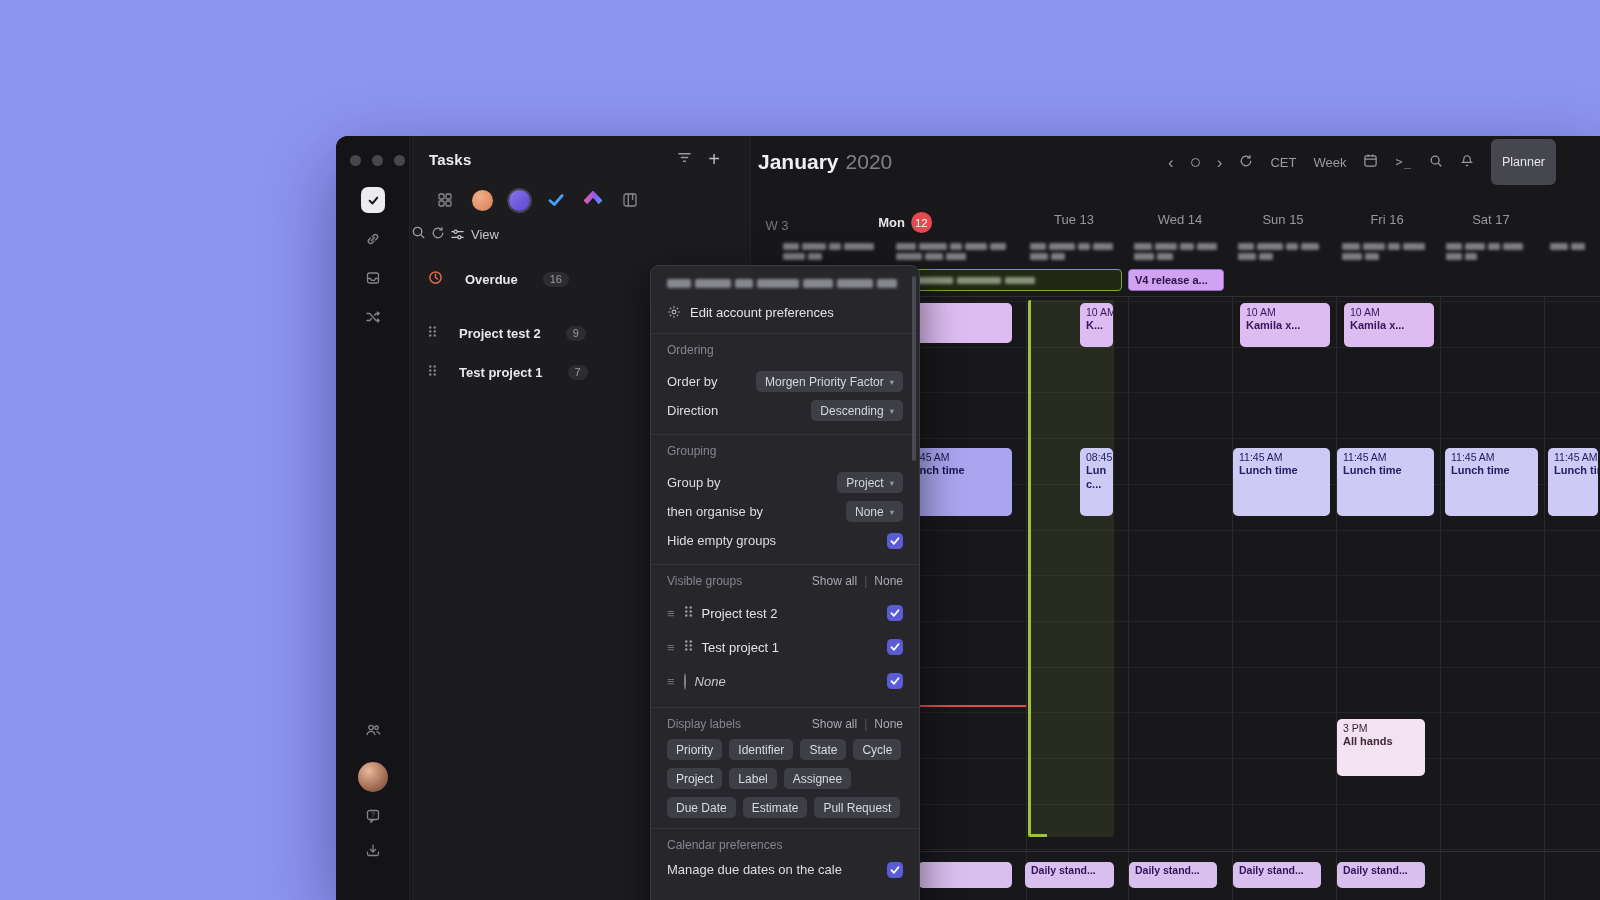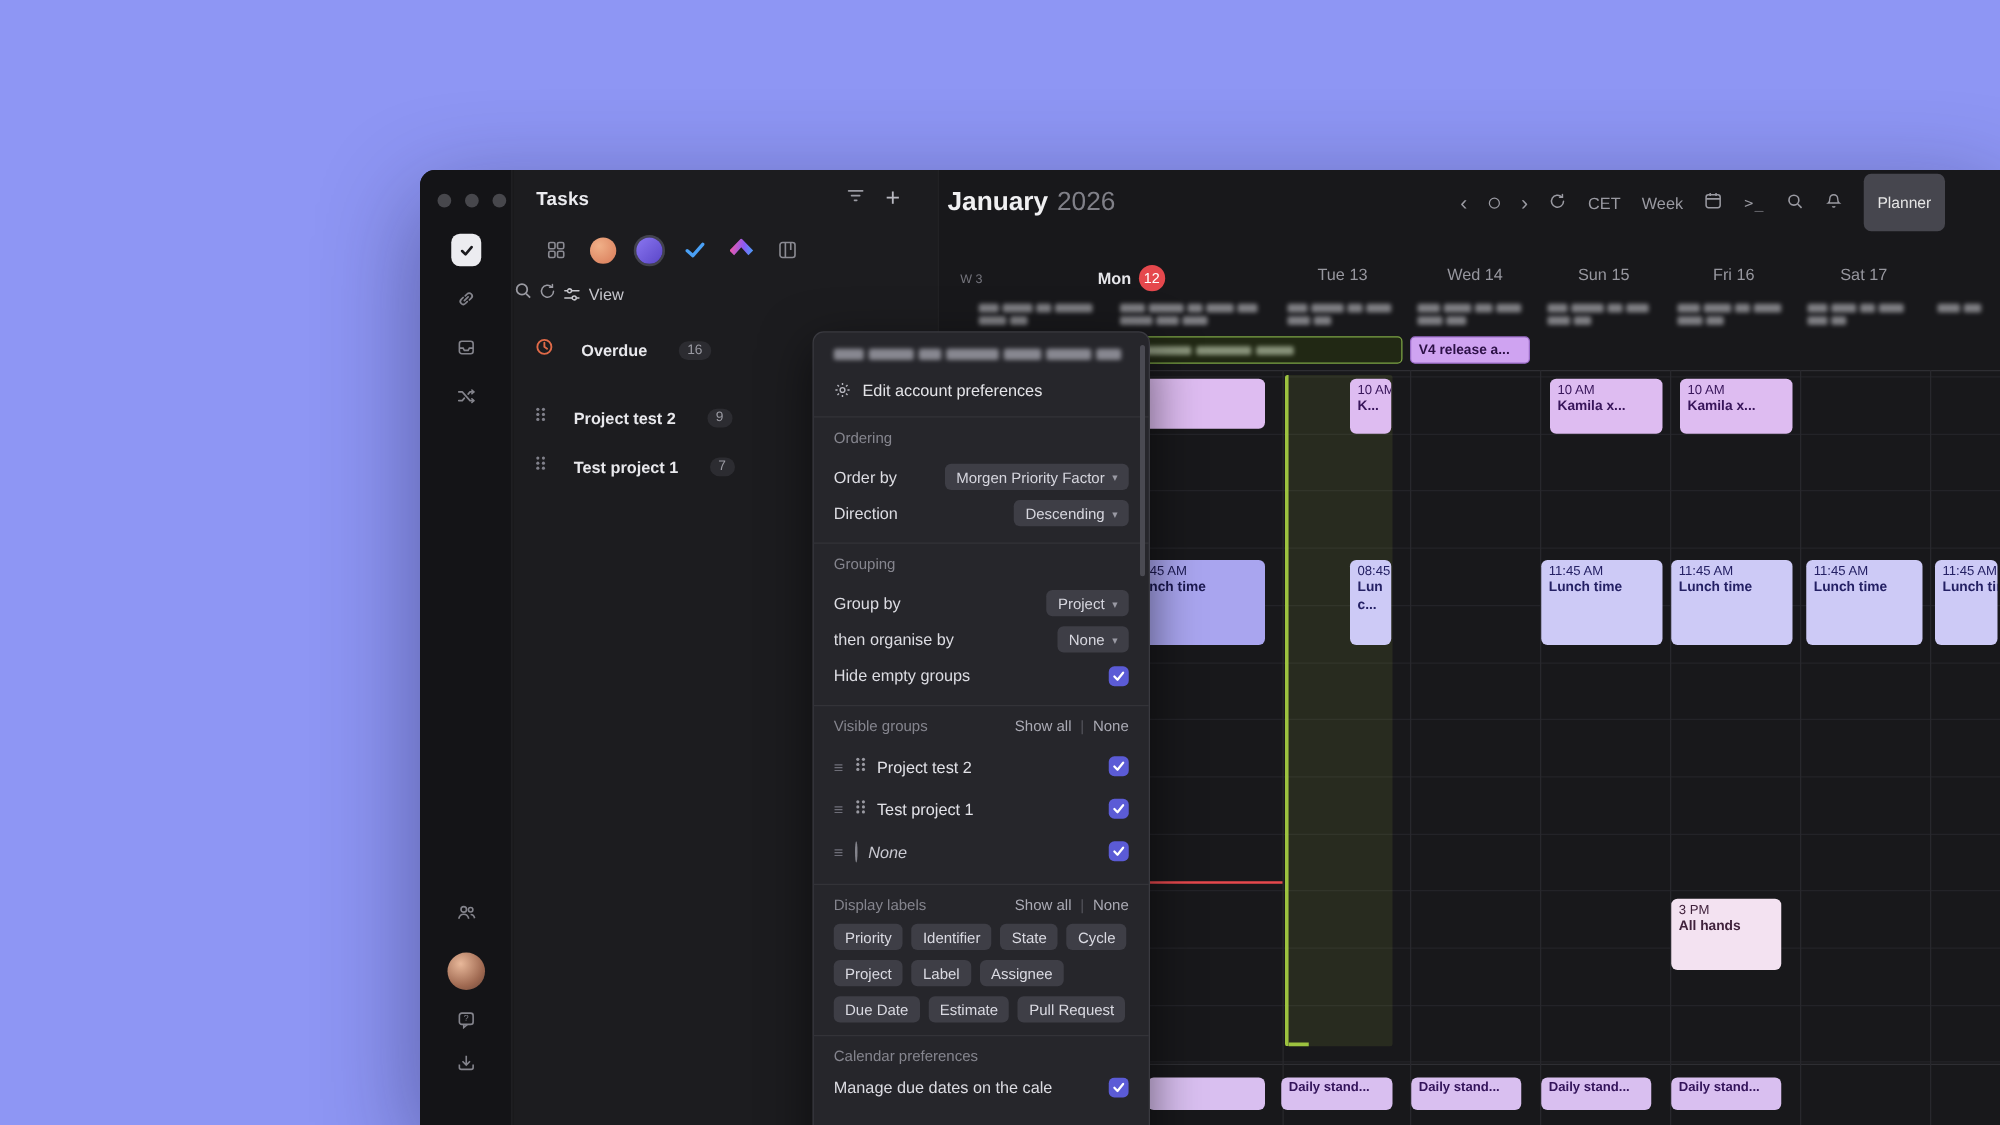--- a/index.html
+++ b/index.html
@@ -74,21 +74,21 @@
   .allhands{background:var(--event_pink);color:#40223c}
   .standup{background:var(--event_standup);color:#33135a;padding:2px 6px}
   .standup .n{font-size:10.5px}
   .allday-green{background:#212814;border:1px solid #7da544;border-radius:4px;display:flex;align-items:center;padding:0 8px;z-index:4}
   .allday-v4{background:var(--event_release);color:#2c1046;font-size:11px;font-weight:700;border:1px solid #9a6cc8;
     border-radius:4px;display:flex;align-items:center;padding:0 6px;white-space:nowrap;overflow:hidden;z-index:4}
   .dh{transform:translateX(-50%);display:flex;align-items:center;gap:6px;font-size:13px;color:#97979f;white-space:nowrap;z-index:4}
   .dh .dname{color:#e6e6ea;font-weight:600}
   .badge-today{width:21px;height:21px;border-radius:50%;background:var(--today_red);color:#fff;font-size:11.5px;font-weight:400;
     display:flex;align-items:center;justify-content:center}
-  .week-label{transform:translateX(-50%);font-size:10px;color:#74747c;z-index:4}
+  .week-label{transform:translateX(-50%);font-size:13px;color:#74747c;z-index:4}
   .redact-row{display:flex;gap:3px;filter:blur(1.6px);opacity:.8;z-index:4}
   .redact-row span{height:7px;background:#97979c;border-radius:1.5px;display:block}
   .redact-inline{display:flex;gap:4px;filter:blur(1.6px);opacity:.85}
   .redact-inline span{height:7px;background:#9aa58c;border-radius:1.5px;display:block}
 
   
   .dropdown{position:absolute;left:314px;top:129px;width:270px;height:690px;background:#26262b;border:1px solid #3a3a40;
     border-radius:9px;z-index:10;box-shadow:0 12px 40px rgba(0,0,0,.55);padding:10px 16px 0;font-size:13px;color:#dcdce2}
   .dd-scroll{position:absolute;right:3px;top:10px;width:4px;height:185px;background:#4a4a52;border-radius:2px}
   .dd-redact{display:flex;gap:4px;filter:blur(1.8px);opacity:.75;margin:3px 0 12px}
@@ -320,21 +320,21 @@
             </svg>
         </span>
         <span class="label">Test project 1</span>
         <span class="count">7</span>
       </div>
     </div>
   </section>
 
   <div class="cal-toolbar">
     <span class="cal-title">
-      <span class="mon">January</span><span class="yr">2026</span>
+      <span class="mon">January</span><span class="yr">2020</span>
     </span>
     <span class="tb">
       <span class="chev">‹</span>
       <span class="today-circle"></span>
       <span class="chev">›</span>
       <span>
         <svg viewBox="0 0 16 16" width="14">
             <g fill="none" stroke="currentColor" stroke-width="1.4" stroke-linecap="round">
               <path d="M13.5 8a5.5 5.5 0 1 1-1.6-3.9"></path>
               <path d="M12.5 1.8v2.6H9.9"></path>

